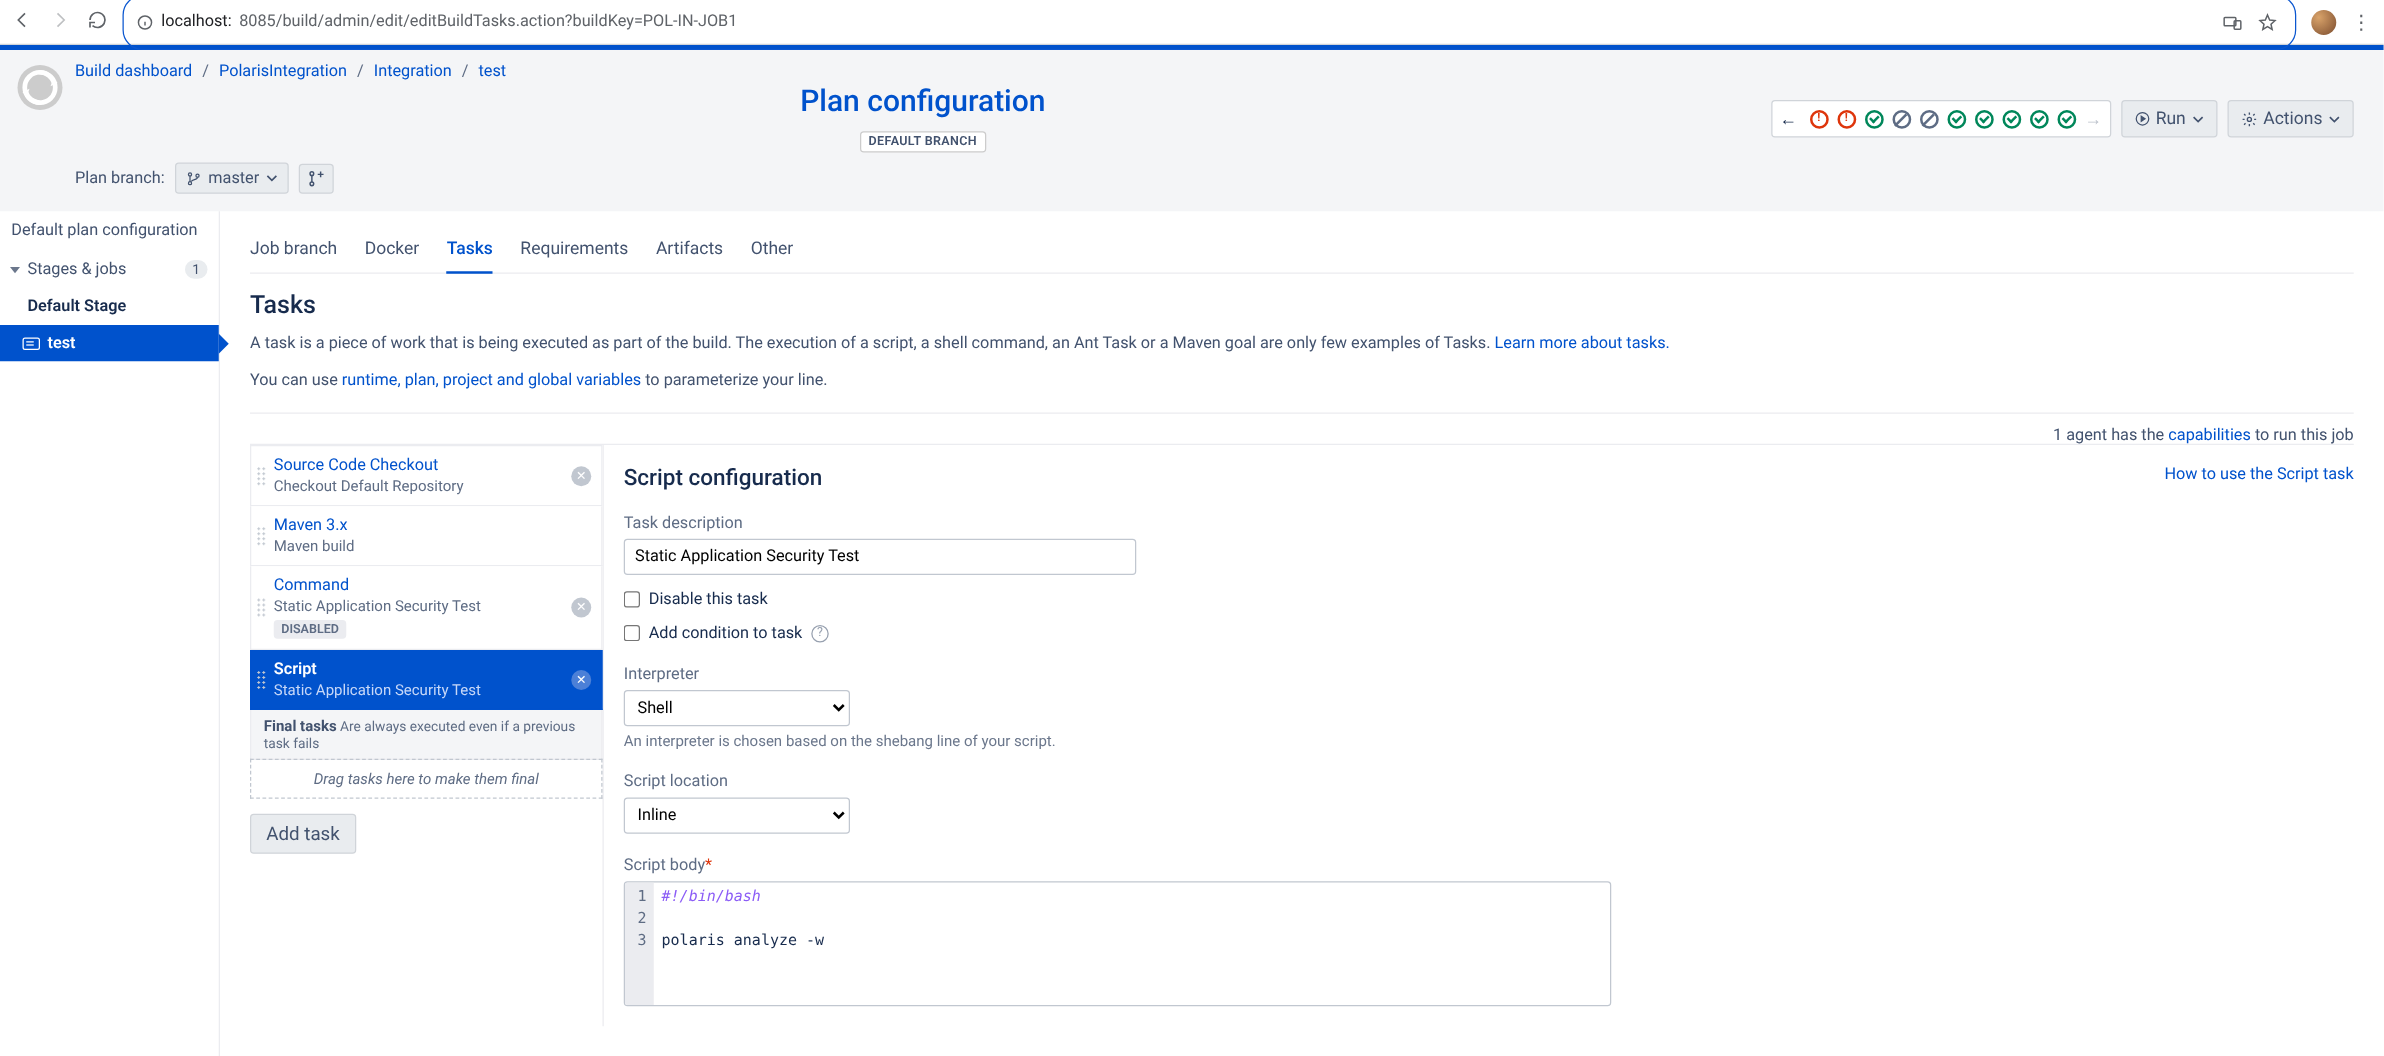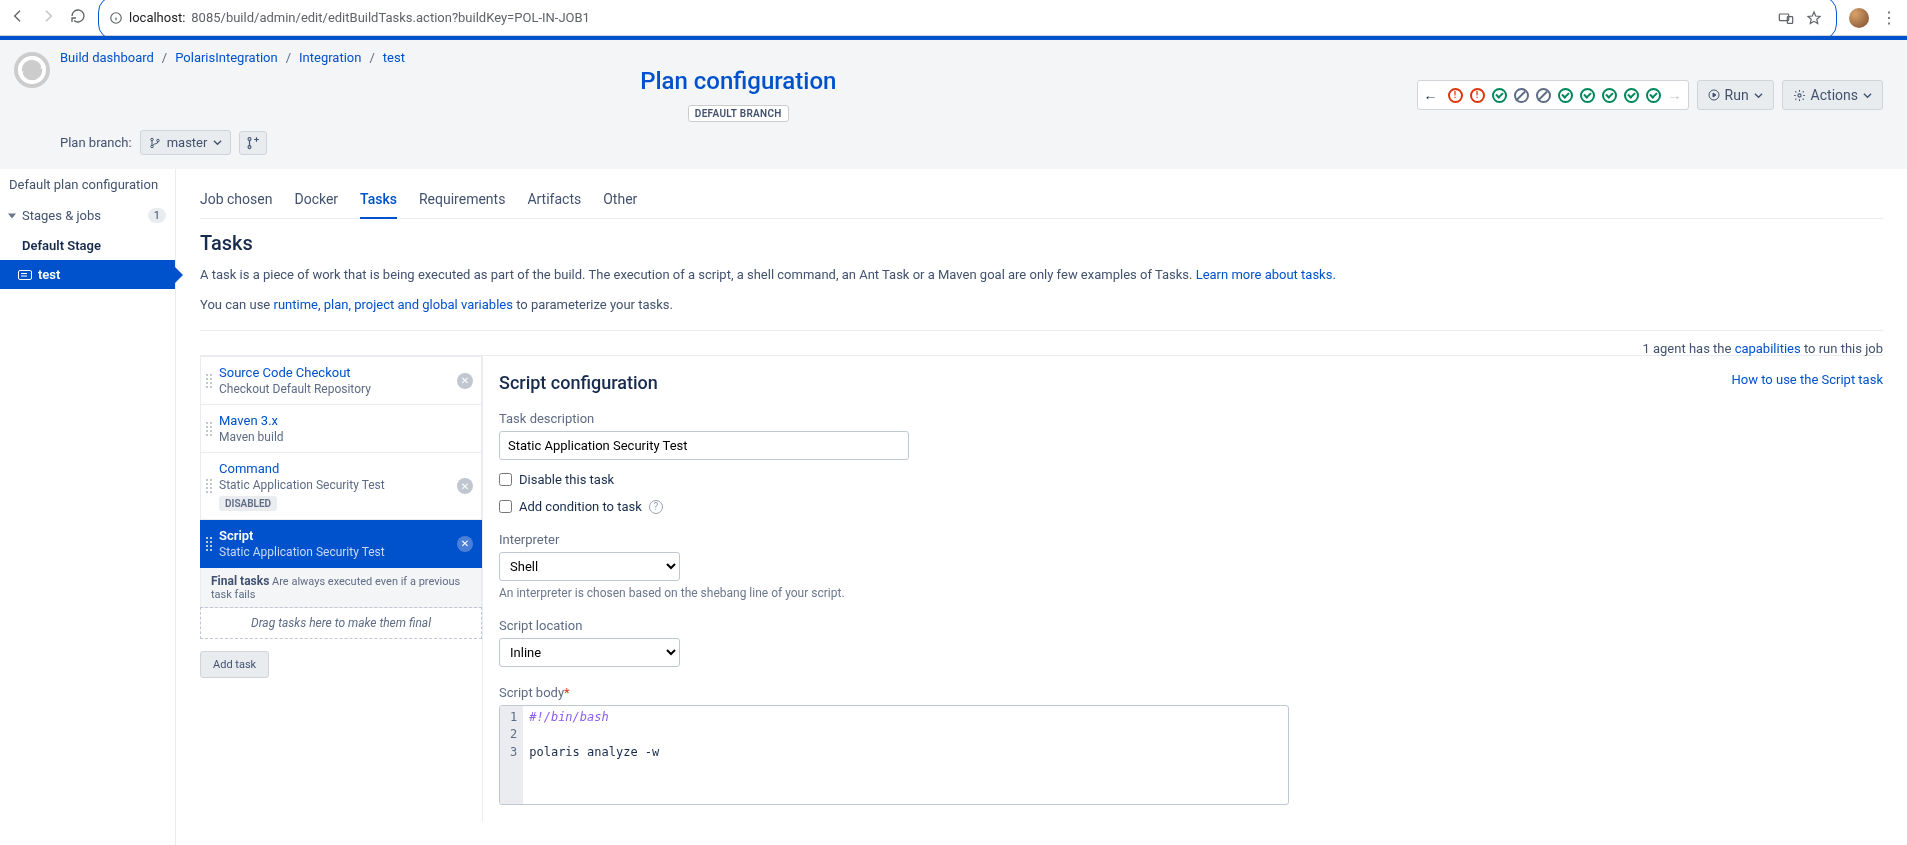--- a/index.html
+++ b/index.html
@@ -77,21 +77,21 @@
   .task-item .drag-handle { position:absolute; left:4px; top:50%; transform:translateY(-50%); width:8px; height:16px; background-image: radial-gradient(#c1c7d0 1px, transparent 1px); background-size: 4px 4px;}
   .task-item .t-del { position:absolute; right:8px; top:50%; transform:translateY(-50%); width:16px; height:16px; border-radius:50%; background:#c1c7d0; color:#fff; font-size:10px; display:flex; align-items:center; justify-content:center; cursor:pointer;}
   .task-item.selected { background:#0052CC; border-color:#0052CC;}
   .task-item.selected .t-title { color:#fff; font-weight:600;}
   .task-item.selected .t-sub { color:#c7d8f8;}
   .task-item.selected .t-del { background:#4C80D7;}
   .disabled-tag { display:inline-block; background:#EBECF0; font-size:10px; font-weight:600; color:#5E6C84; padding:2px 6px; border-radius:3px; margin-top:4px;}
   .final-tasks { background:#F4F5F7; padding:6px 10px; font-size:11px; color:#5E6C84; border:1px solid #ebecf0; border-top:none;}
   .final-tasks b { color:#42526E; font-size:12px;}
   .drop-zone { border:1px dashed #c1c7d0; padding:8px; font-size:12px; font-style:italic; color:#5E6C84; text-align:center; margin-top:-1px;}
-  .add-task-btn { margin-top:12px; background:#E9ECEF; border:1px solid #d0d4d9; border-radius:3px; padding:6px 12px; font-size:11px; cursor:pointer; display:inline-block; color:#42526E;}
+  .add-task-btn { margin-top:12px; background:#E9ECEF; border:1px solid #d0d4d9; border-radius:3px; padding:6px 12px; font-size:15px; cursor:pointer; display:inline-block; color:#42526E;}
 
   .task-form { flex:1; padding: 16px 0 16px 16px;}
   .form-head { display:flex; justify-content:space-between; align-items:flex-start;}
   .form-title { font-size:18px; font-weight:500;}
   .form-head a { color:#0052CC; text-decoration:none; font-size:13px; cursor:pointer;}
   .field-label { font-size:13px; color:#5E6C84; margin-top:18px; display:block;}
   .field-label .req { color:#DE350B;}
   .text-input { width:410px; border:1px solid #c1c7d0; border-radius:3px; padding:6px 8px; font-size:13px; margin-top:5px; font-family:inherit;}
   .select-input { width:181px; border:1px solid #c1c7d0; border-radius:3px; padding:5px 6px; font-size:13px; margin-top:5px; background:#fff; font-family:inherit;}
   .check-row { display:flex; align-items:center; gap:7px; margin-top:12px; font-size:13px; color:#172B4D;}
@@ -238,34 +238,34 @@
     </div>
     <div class="side-sub">Default Stage</div>
     <div class="side-job">
       <span class="job-icon"></span>
       <span>test</span>
     </div>
   </div>
 
   <div class="main-col">
     <div class="tabs">
-      <div class="tab">Job chosen</div>
+      <div class="tab">Job branch</div>
       <div class="tab">Docker</div>
       <div class="tab active">Tasks</div>
       <div class="tab">Requirements</div>
       <div class="tab">Artifacts</div>
       <div class="tab">Other</div>
     </div>
 
     <h2 class="section-title">Tasks</h2>
     <p class="help-text">
       <span>A task is a piece of work that is being executed as part of the build. The execution of a script, a shell command, an Ant Task or a Maven goal are only few examples of Tasks. </span><a>Learn more about tasks.</a>
     </p>
     <p class="help-text">
-      <span>You can use </span><a>runtime, plan, project and global variables</a><span> to parameterize your tasks.</span>
+      <span>You can use </span><a>runtime, plan, project and global variables</a><span> to parameterize your line.</span>
     </p>
     <p class="agent-text">
       <span>1 agent has the </span><a>capabilities</a><span> to run this job</span>
     </p>
 
     <div class="tasks-layout">
 
       <div class="task-list">
         <div class="task-item">
           <span class="drag-handle"></span>

